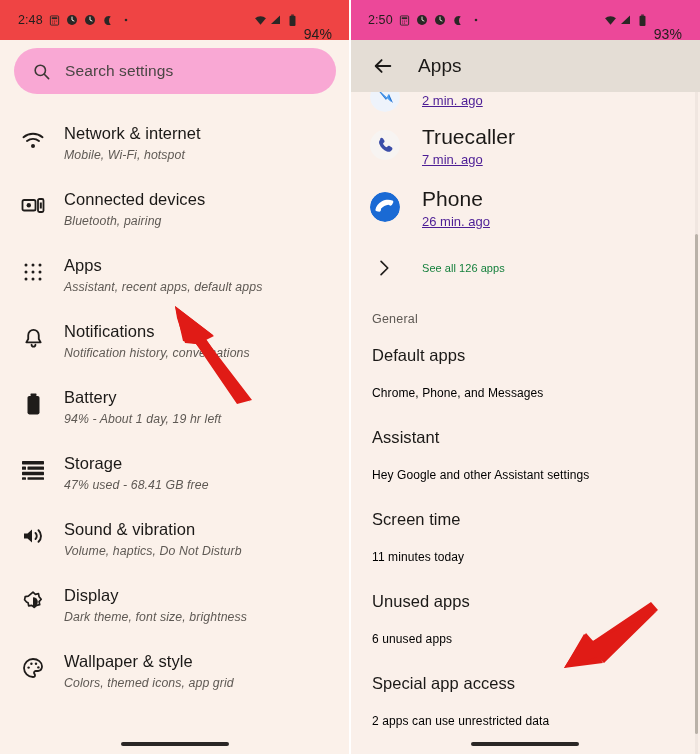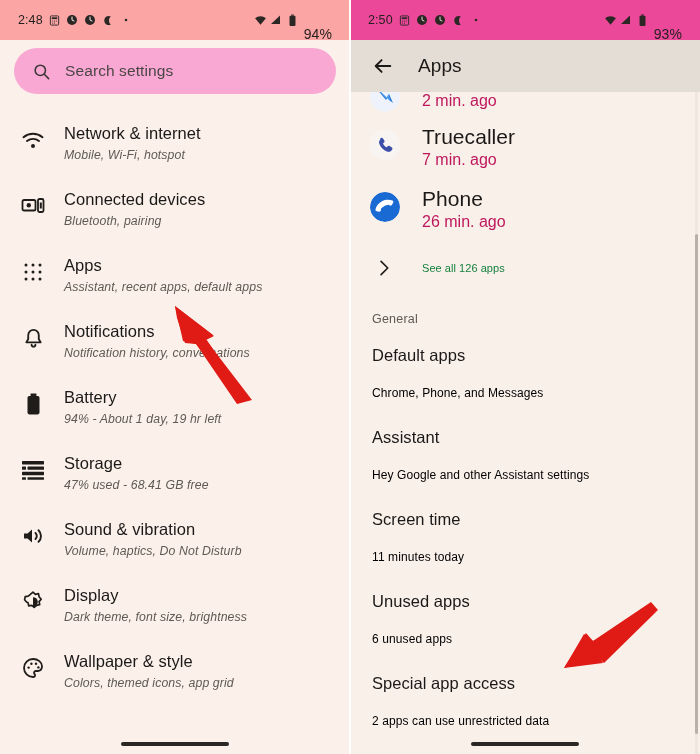--- a/index.html
+++ b/index.html
@@ -34,21 +34,21 @@
   .statusbar {
     position: relative;
     height: 40px;
     display: flex;
     align-items: center;
     padding: 0 18px;
     font-size: 12.5px;
     color: #2a2725;
     letter-spacing: .1px;
   }
-  .phone.left .statusbar { background: #fca5a5; }
+  .phone.left .statusbar { background: #ef4444; }
   .phone.right .statusbar { background: #ec4899; }
   .sb-left { display: flex; align-items: center; gap: 5px; }
   .sb-time { font-size: 12.5px; font-weight: 400; color: #221f1d; }
   .sb-right { margin-left: auto; display: flex; align-items: center; gap: 3px; }
   .sb-pct { font-size: 14px; color: #221f1d; margin-left: 2px; margin-top: 28px; }
   .sb-ic { display: inline-flex; width: 13px; height: 13px; align-items: center; justify-content: center; }
   .sb-ic svg { display: block; }
 
   
   .searchbar {
@@ -145,24 +145,25 @@
     overflow: hidden;
   }
   .approw .atxt {}
   .approw .aname {
     font-size: 21px;
     color: #1b1917;
     line-height: 22px;
     letter-spacing: .05px;
   }
   .approw .asub {
-    font-size: 16px;
-    color: #be185d;
+    font-size: 13px;
+    color: #4c1d95;
     line-height: 17px;
     margin-top: 3px;
+    text-decoration: underline;
   }
   .seeall {
     display: flex;
     align-items: center;
     padding: 12px 18px 12px 20px;
     min-height: 48px;
   }
   .seeall .chev {
     width: 28px; height: 28px;
     flex: none;

